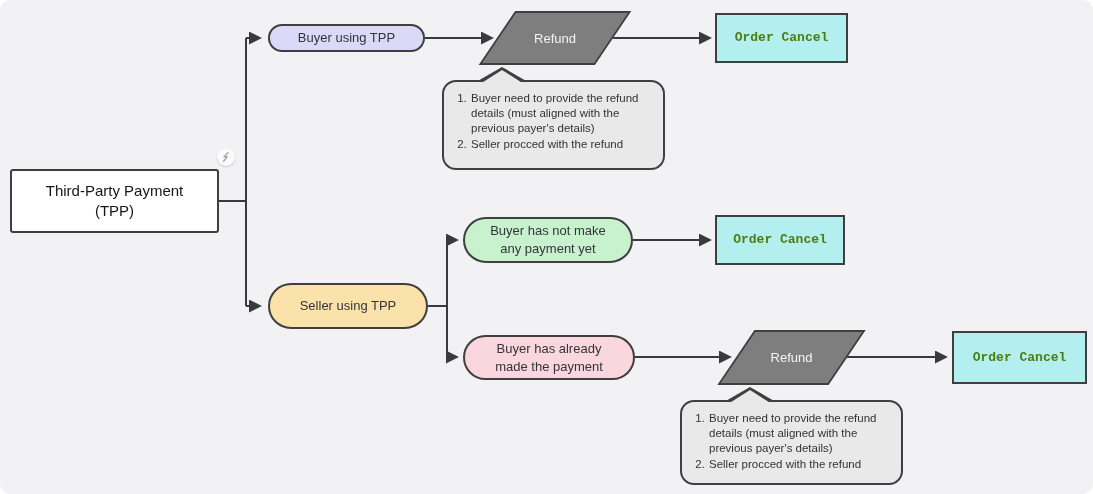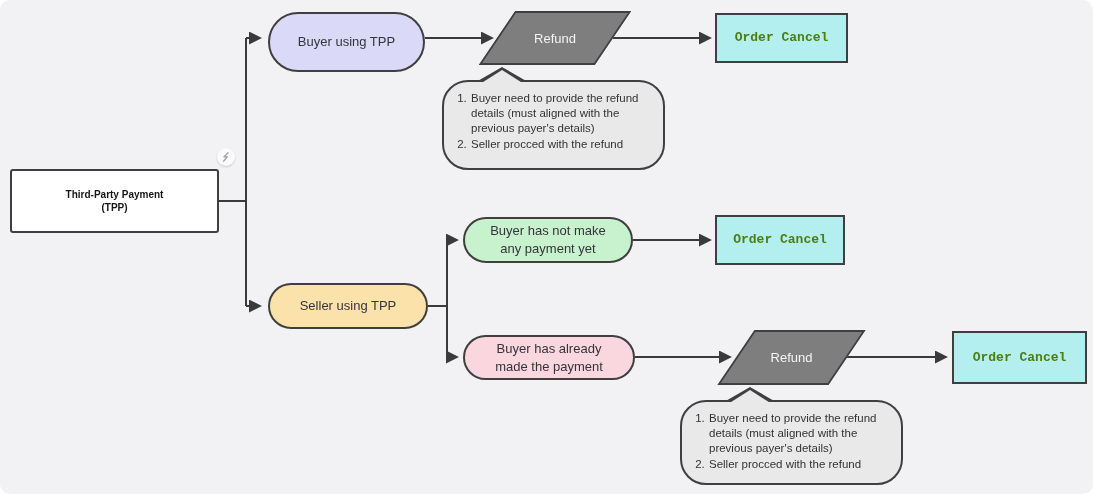--- a/index.html
+++ b/index.html
@@ -14,45 +14,45 @@
           border-radius:10px;overflow:hidden;}
 
   svg.connectors{position:absolute;left:0;top:0;z-index:1;}
   .conn{stroke:var(--connector);stroke-width:2;fill:none;}
 
   .node{position:absolute;box-sizing:border-box;border:2px solid var(--node-border);
         display:flex;align-items:center;justify-content:center;text-align:center;z-index:2;}
   .node-label{white-space:pre-line;color:var(--text-dark);font-size:13px;line-height:1.35;}
 
   .rect-root{left:10px;top:169px;width:209px;height:64px;background:var(--root-fill);border-radius:3px;}
-  .rect-root .node-label{font-size:10px;font-weight:700;color:#161616;}
+  .rect-root .node-label{font-size:15px;font-weight:400;color:#161616;}
 
   .pill{border-radius:999px;}
-  #buyer-branch{left:268px;top:12px;width:157px;height:60px;background:var(--buyer-tpp-fill);}
+  #buyer-branch{left:268px;top:24px;width:157px;height:28px;background:var(--buyer-tpp-fill);}
   #seller-branch{left:268px;top:283px;width:160px;height:46px;background:var(--seller-tpp-fill);}
   #no-payment{left:463px;top:217px;width:170px;height:46px;background:var(--no-payment-fill);}
   #already-paid{left:463px;top:335px;width:172px;height:45px;background:var(--paid-fill);}
 
   .oc{background:var(--order-cancel-fill);}
   #oc1{left:715px;top:13px;width:133px;height:50px;}
   #oc2{left:715px;top:215px;width:130px;height:50px;}
   #oc3{left:952px;top:331px;width:135px;height:53px;}
   .oc .node-label{font-weight:700;color:#4d7c0f;font-family:Liberation Mono, monospace;}
 
   .para{position:absolute;box-sizing:border-box;background:var(--refund-fill);
         border:2px solid var(--node-border);transform:skewX(-34deg);z-index:2;}
   #refund1-shape{left:497px;top:11px;width:116px;height:54px;}
   #refund2-shape{left:736px;top:330px;width:111px;height:55px;}
   .para-label{position:absolute;z-index:3;display:flex;align-items:center;justify-content:center;
               color:var(--refund-text);font-size:13px;text-align:right;}
   #refund1-label{left:480px;top:11px;width:150px;height:54px;}
   #refund2-label{left:718px;top:330px;width:147px;height:55px;}
 
   .note{position:absolute;box-sizing:border-box;background:var(--note-fill);
-        border:2px solid var(--node-border);border-radius:26px;z-index:2;padding:9px 8px 5px 4px;}
+        border:2px solid var(--node-border);border-radius:14px;z-index:2;padding:9px 8px 5px 4px;}
   #note1{left:442px;top:80px;width:223px;height:90px;}
   #note2{left:680px;top:400px;width:223px;height:85px;}
   .note::before,.note::after{content:"";position:absolute;width:0;height:0;}
   .note::before{top:-15px;left:32px;border-left:26px solid transparent;
                 border-right:26px solid transparent;border-bottom:15px solid var(--node-border);}
   .note::after{top:-12px;left:36px;border-left:22px solid transparent;
                border-right:22px solid transparent;border-bottom:14px solid var(--note-fill);}
   #note2::before{left:42px;} #note2::after{left:46px;}
   .note ol{margin:0;padding-left:22px;font-size:11.5px;line-height:1.32;color:#333;}
   .note li{padding-left:1px;}

